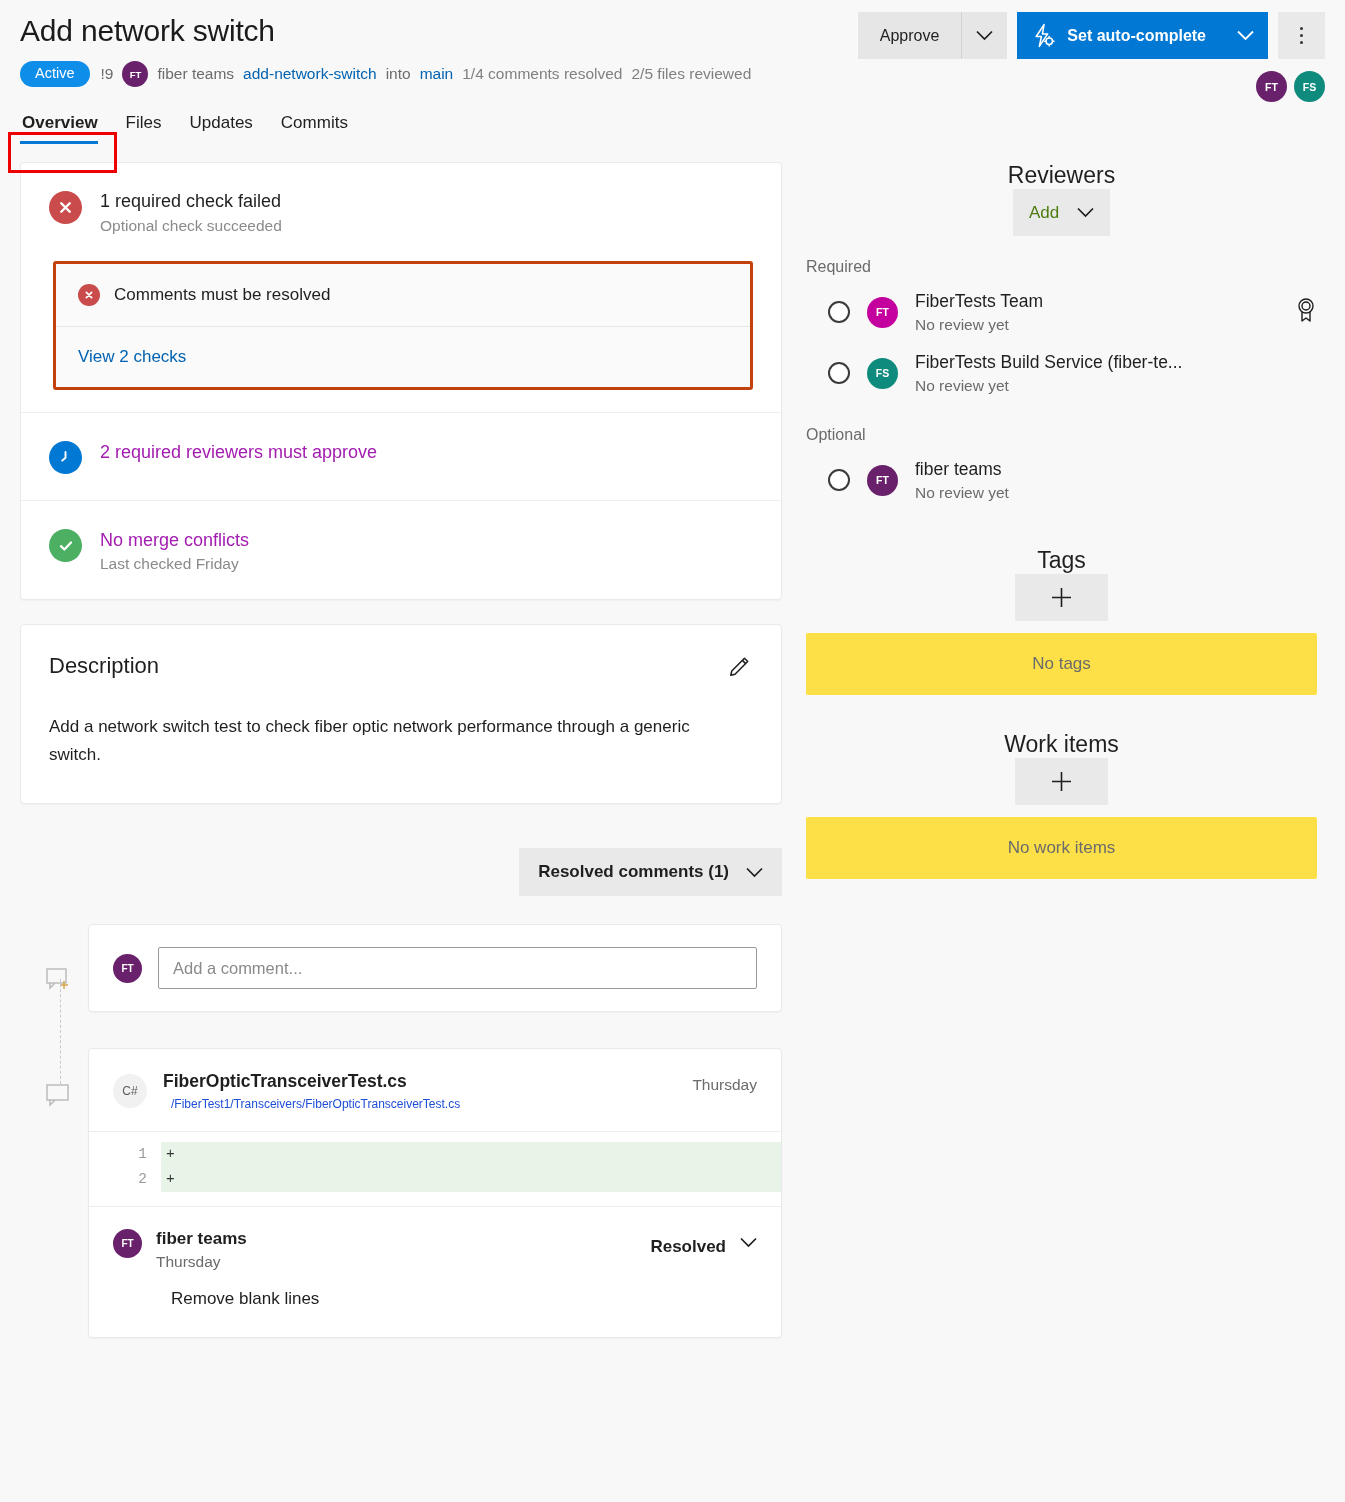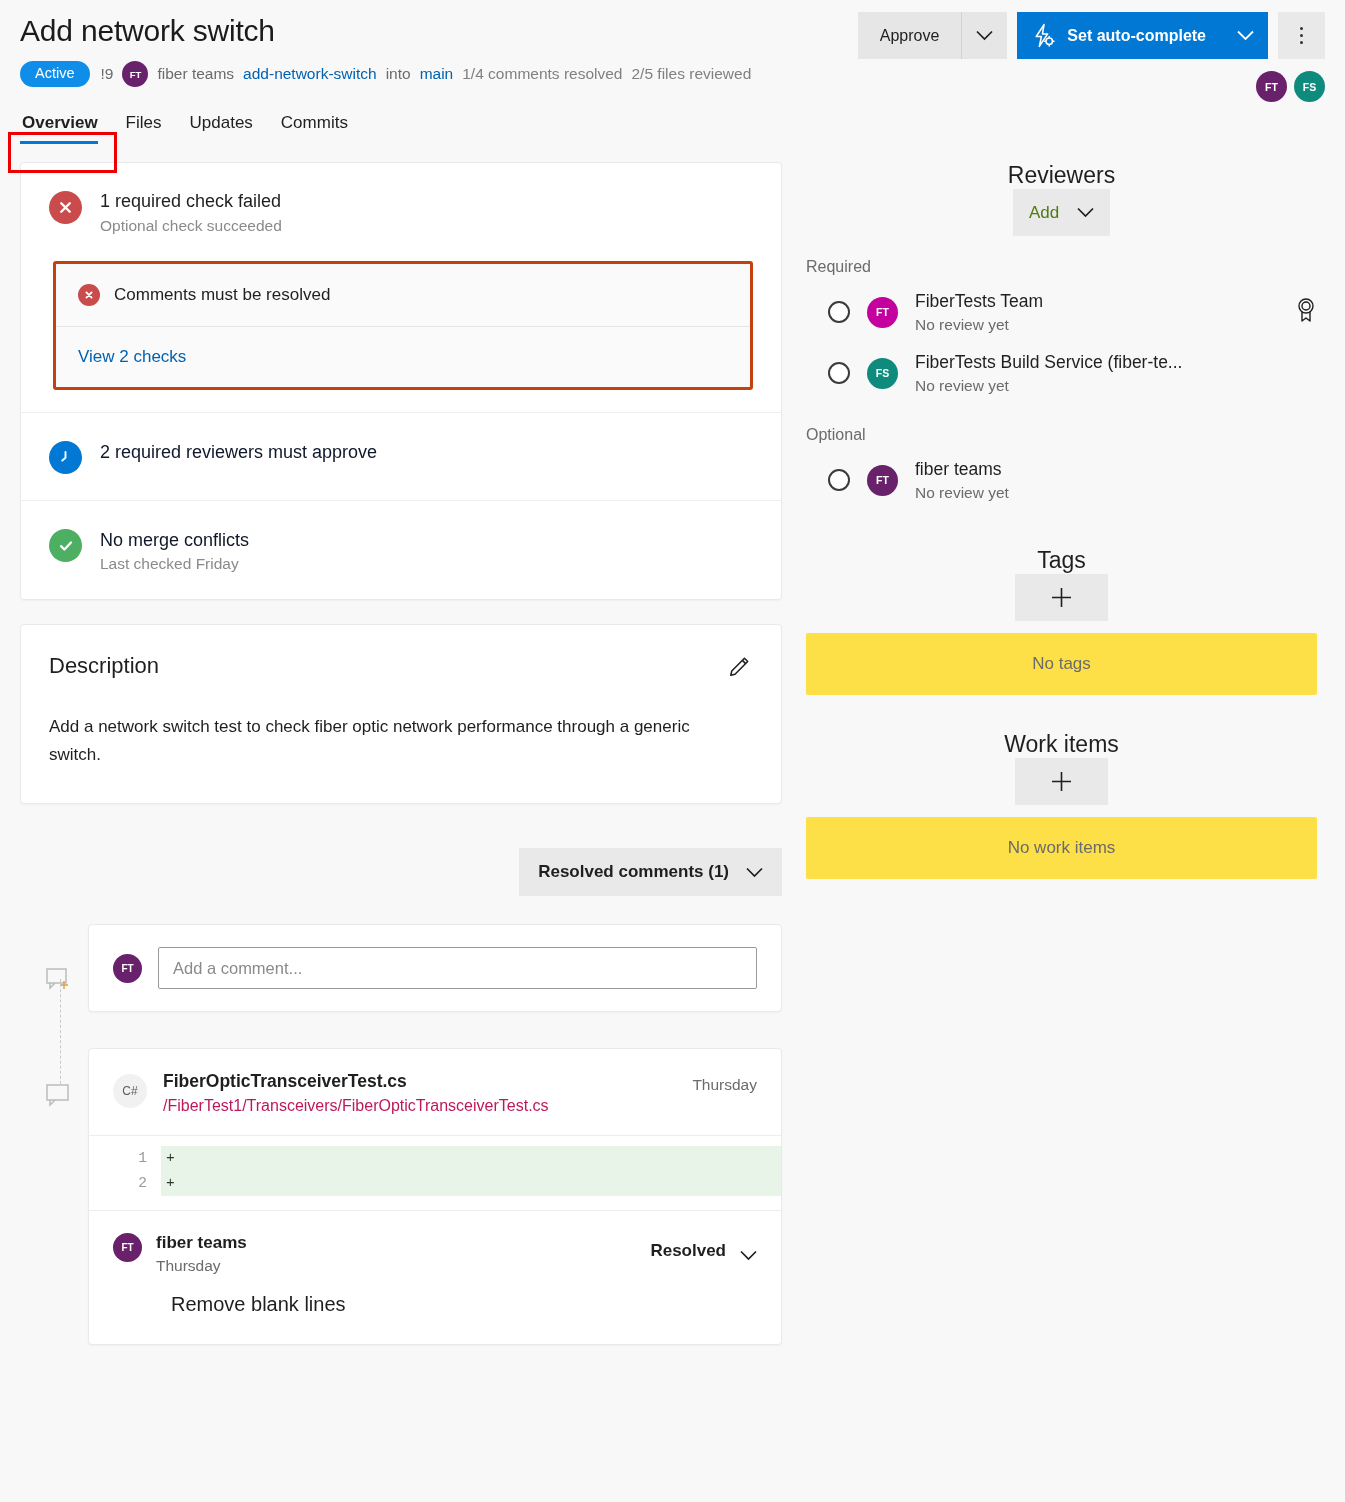--- a/index.html
+++ b/index.html
@@ -111,21 +111,21 @@
   .inner-row { padding:20px 22px; display:flex; align-items:center; gap:14px; }
   .inner-row + .inner-row { border-top:1px solid #e6e6e6; }
   .small-x { width:22px; height:22px; border-radius:50%; background:#c94b4b;
              display:flex; align-items:center; justify-content:center; flex:none; }
   .inner-label { font-size:17px; color:#1f1f1f; }
   .view-checks { font-size:17px; color:#0062b1; cursor:pointer; }
 
   .check-divider { border-top:1px solid #ededed; }
   .check-row { display:flex; gap:18px; padding:26px 28px; align-items:flex-start; }
   .check-row .rowtext { padding-top:3px; }
-  .row-title { font-size:18px; color:#0f172a; }
+  .row-title { font-size:18px; color:#a21caf; }
   .row-sub { font-size:15.5px; color:#8a8a8a; margin-top:4px; }
 
   
   .desc-card { margin-top:24px; padding:28px 28px 34px 28px; position:relative; }
   .desc-head { display:flex; justify-content:space-between; align-items:flex-start; }
   .desc-title { font-size:22px; color:#1f1f1f; font-weight:400; }
   .pencil { cursor:pointer; }
   .desc-body { margin-top:30px; font-size:17px; line-height:1.65; color:#1f1f1f; max-width:650px; }
 
   
@@ -154,38 +154,38 @@
   }
   .comment-input::placeholder { color:#8a8a8a; }
 
   .thread-card { margin-top:36px; background:#fff; border:1px solid #eaeaea; border-radius:4px;
                  box-shadow:0 1px 2px rgba(0,0,0,0.04); overflow:hidden; }
   .thread-head { display:flex; align-items:flex-start; gap:16px; padding:22px 24px 20px 24px; }
   .cs-icon { width:34px; height:34px; border-radius:50%; background:#f1f1f1; color:#5c5c5c;
              font-size:12px; display:flex; align-items:center; justify-content:center; flex:none;
              margin-top:3px; }
   .fname { font-size:17.5px; font-weight:700; color:#1f1f1f; }
-  .fpath { font-size:16px; color:#be185d; margin-top:5px; }
+  .fpath { font-size:12px; color:#1d4ed8; margin-top:5px;margin-left:8px; }
   .fdate { margin-left:auto; font-size:15.5px; color:#6b6b6b; padding-top:5px; }
 
   .diff { border-top:1px solid #ededed; padding:10px 0 14px 0; }
   .diff-line { display:flex; background:#e8f4e8; }
   .diff-num { width:72px; text-align:right; padding-right:14px; color:#9a9a9a;
               font-size:14.5px; font-family:"Liberation Mono", monospace;
               background:#fff; line-height:25px; }
   .diff-code { flex:1; font-family:"Liberation Mono", monospace; font-size:14.5px;
                color:#333; line-height:25px; padding-left:5px; }
 
   .reply { border-top:1px solid #ededed; padding:22px 24px 28px 24px; }
   .reply-head { display:flex; align-items:flex-start; gap:14px; }
   .reply-name { font-size:17px; font-weight:700; color:#1f1f1f; }
   .reply-date { font-size:15.5px; color:#6b6b6b; margin-top:4px; }
-  .reply-status { margin-left:auto; display:flex; align-items:flex-end; gap:14px;
+  .reply-status { margin-left:auto; display:flex; align-items:flex-start; gap:14px;
                   font-size:17px; font-weight:600; color:#1f1f1f; cursor:pointer; padding-top:8px; }
-  .reply-body { font-size:20px; color:#1f1f1f; margin-top:18px; padding-left:58px; }
+  .reply-body { font-size:17px; color:#1f1f1f; margin-top:18px; padding-left:58px; }
 
   
   .side-head { display:flex; align-items:center; justify-content:space-between;flex-direction:column; }
   .side-title { font-size:23px; font-weight:400; color:#1f1f1f; }
   .add-btn { background:#e9e9e9; border:none; font-family:inherit; font-size:17px;
              color:#4d7c0f; height:47px; padding:0 16px; display:flex; align-items:center;
              gap:18px; cursor:pointer; }
   .plus-btn { background:#e9e9e9; border:none; width:93px; height:47px; display:flex;
               align-items:center; justify-content:center; cursor:pointer; }
   .group-label { font-size:16px; color:#6b6b6b; margin:22px 0 6px 0; }

